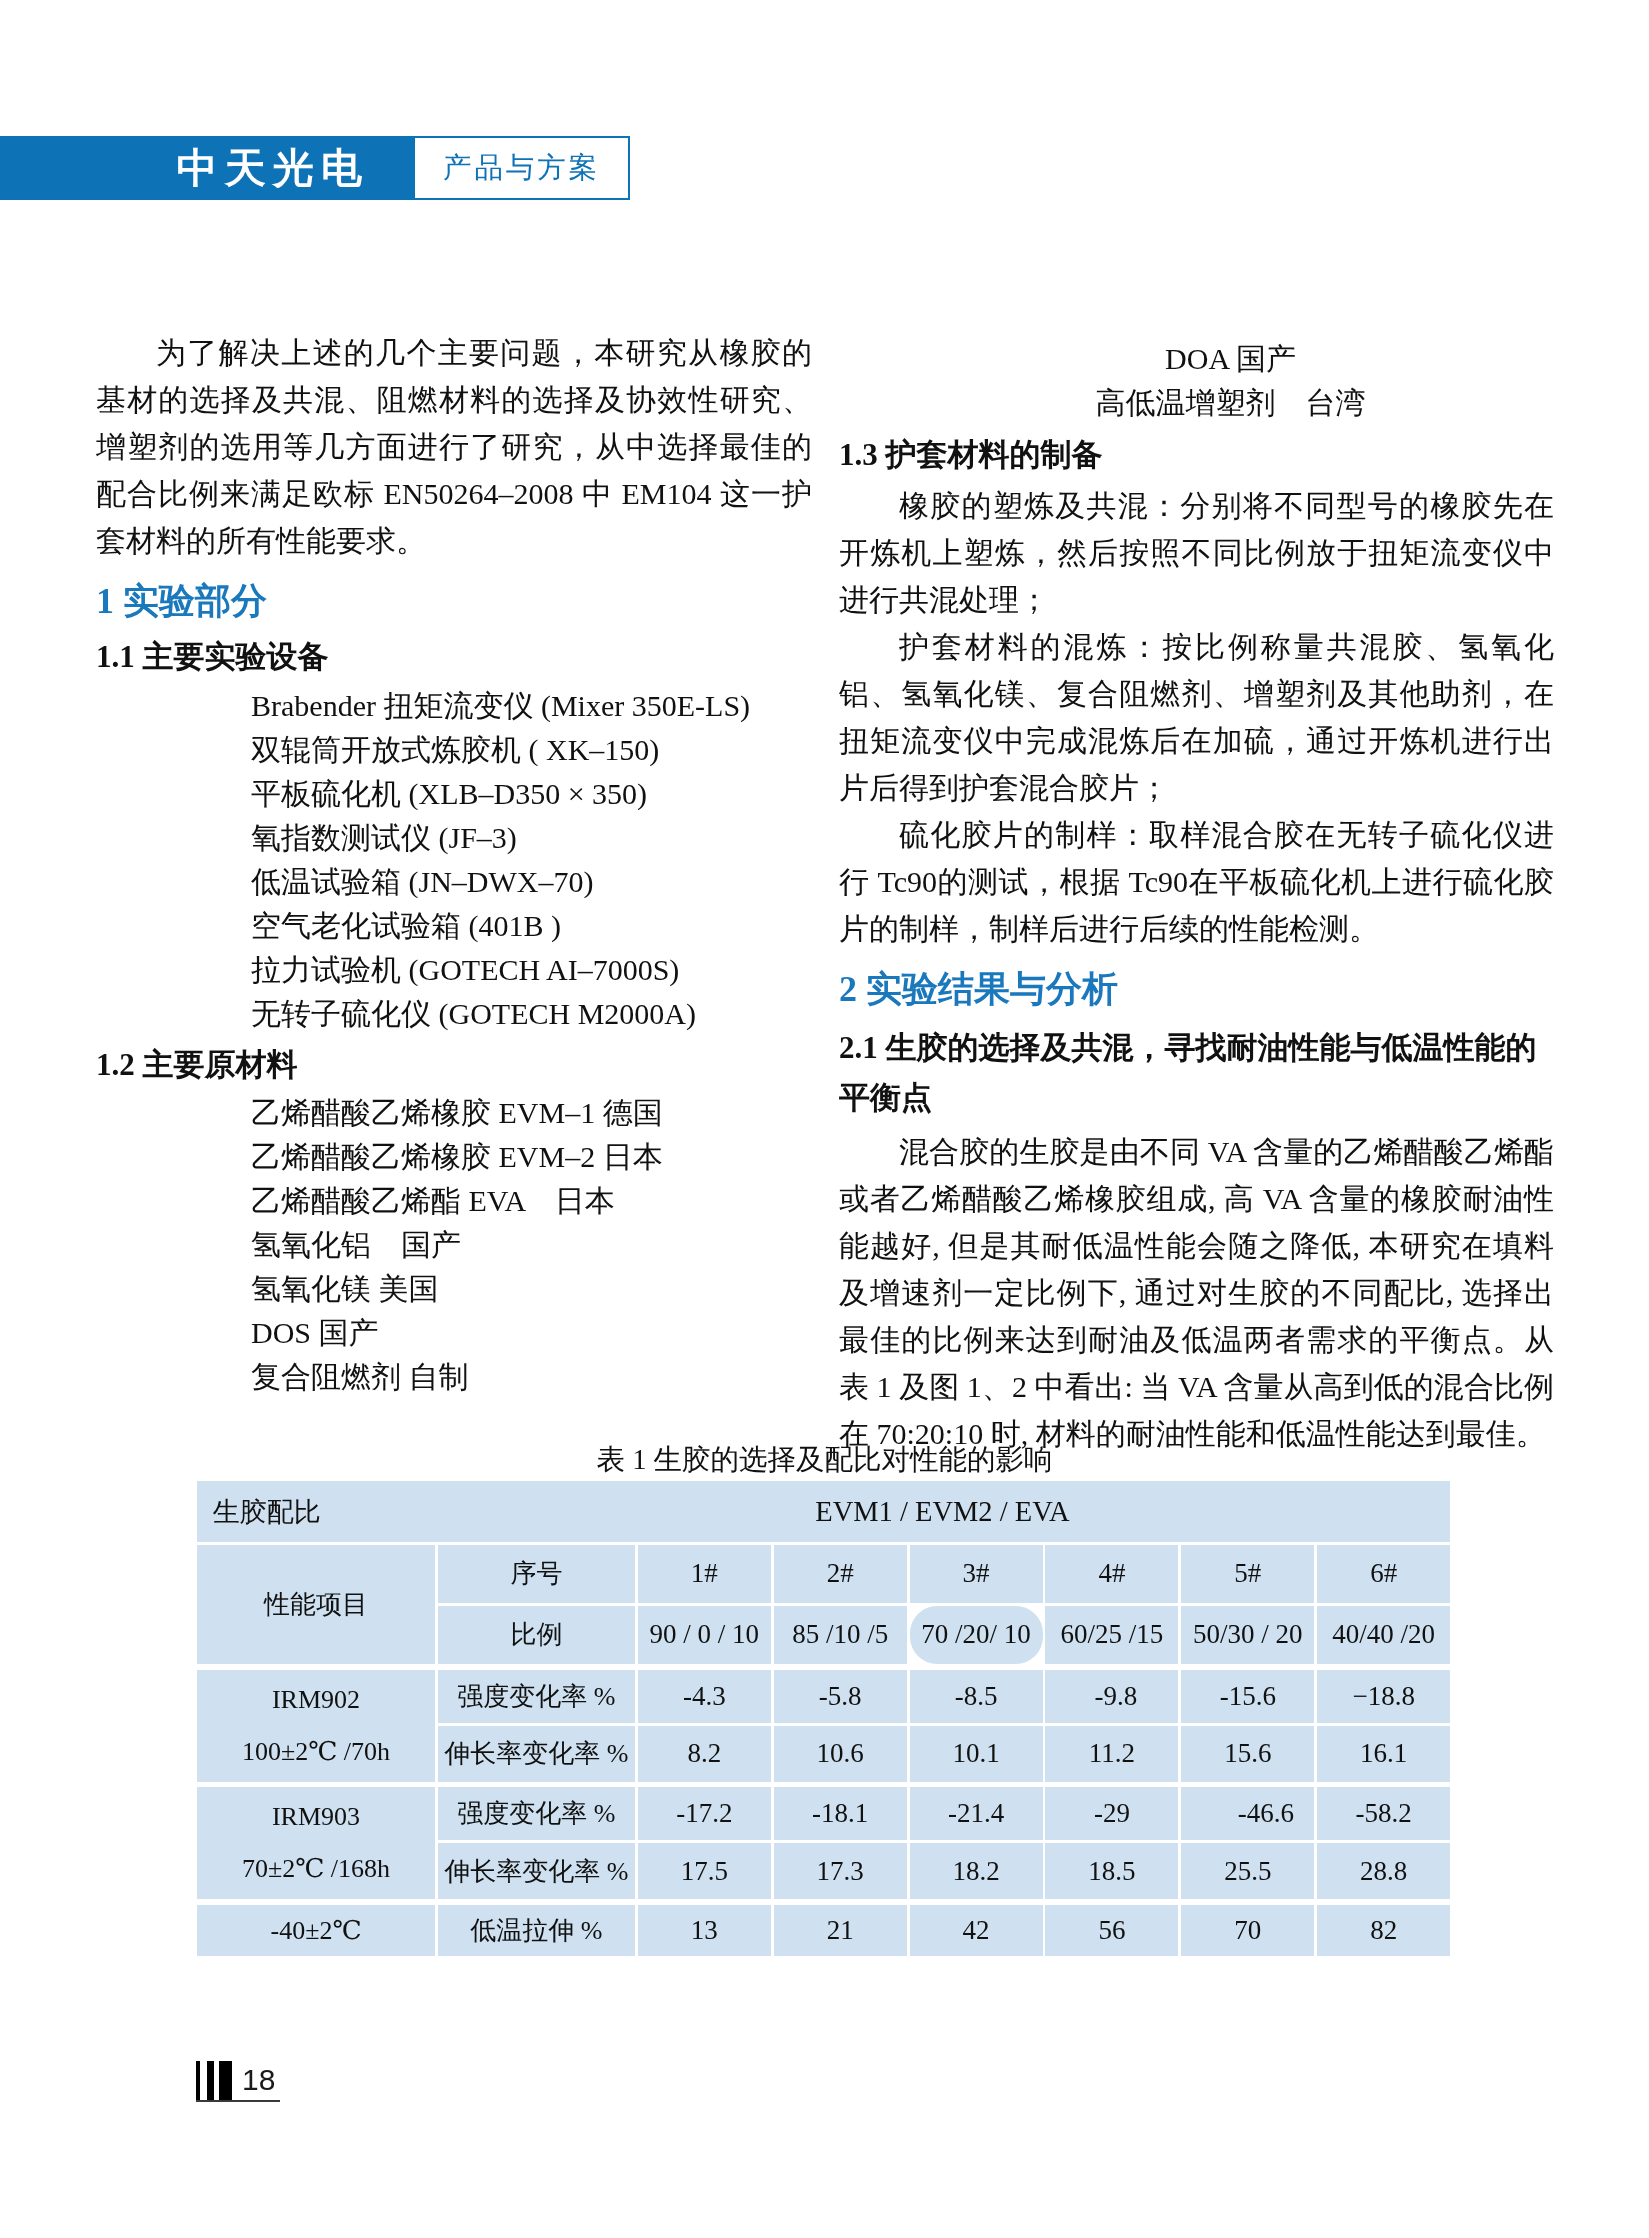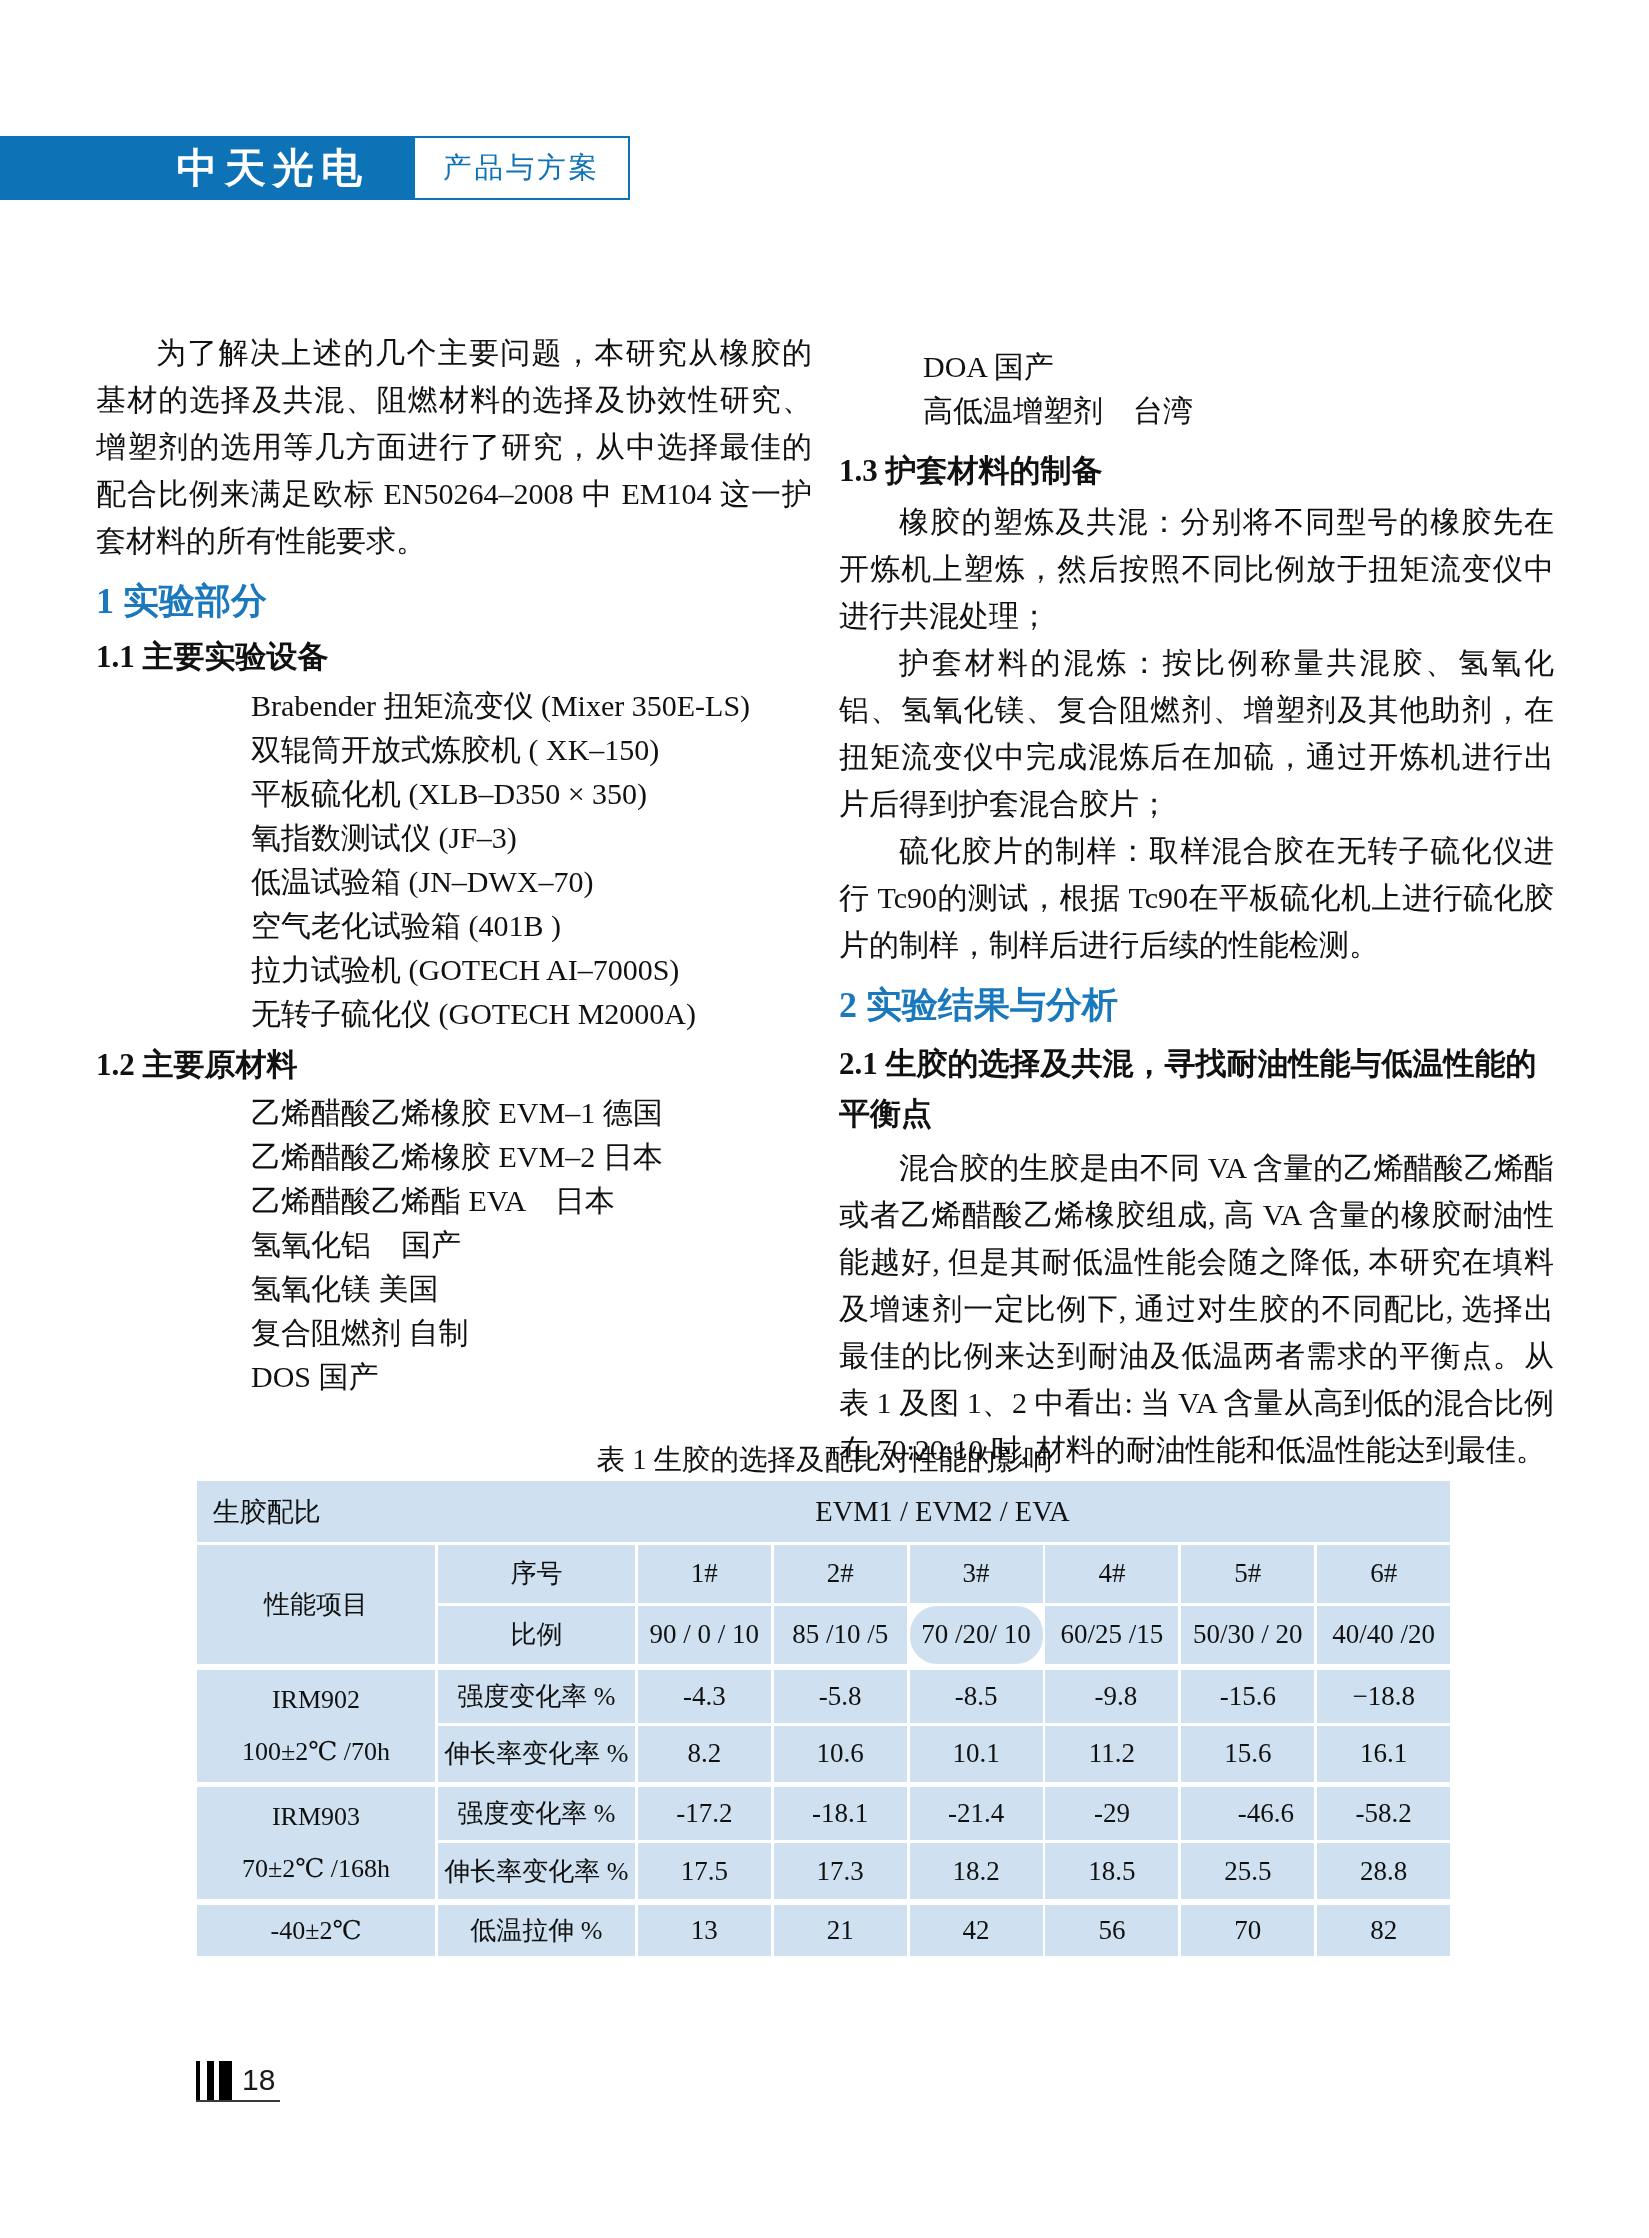--- a/index.html
+++ b/index.html
@@ -15,21 +15,21 @@
   .section-tab span{color:#0e72b7;font-size:28.5px;letter-spacing:2.9px;font-family:"Liberation Sans","DejaVu Sans",sans-serif;}
   
   .col{position:absolute;top:329px;font-size:30px;line-height:47px;}
   .col-left{left:96px;width:716px;}
   .col-right{left:839px;width:715px;}
   .para{margin:0;text-align:justify;text-indent:2em;}
   .h-blue{color:#1a78bd;font-size:36px;font-weight:bold;margin:17px 0 13px 0;line-height:41px;}
   .h-sub{font-size:31px;font-weight:bold;margin:7.1px 0 5.7px 0;line-height:43px;}
   .h-sub2{font-size:31px;font-weight:bold;margin:7.1px 0 5.7px 0;line-height:50px;}
   .plain-list{list-style:none;margin:0;padding:0 0 0 155px;line-height:44px;}
-  .plain-list-right{list-style:none;margin:16px;padding:0 0 0 68px;line-height:44px;}
+  .plain-list-right{list-style:none;margin:8px;padding:0 0 0 68px;line-height:44px;text-align:center;}
   
   .tbl-caption{position:absolute;left:96px;top:1441px;width:1457px;text-align:center;font-size:28.5px;}
   .tbl{position:absolute;left:197px;top:1481px;display:grid;background:#ffffff;
        grid-template-columns:238px 197px repeat(6,133px);
        grid-template-rows:61px 58px 58px 56px 56px 56px 56px 54px;gap:2.9px;}
   .cell{background:#cfe1f0;display:flex;align-items:center;justify-content:center;
         font-size:26px;box-sizing:border-box;}
   .cell.num{font-size:27px;}
   .sep{border-top:3.6px solid #ffffff;}
   .t-row1{background:#cfe1f0;grid-column:1 / -1;grid-row:1;display:flex;align-items:center;box-sizing:border-box;}
@@ -72,22 +72,22 @@
       <li>拉力试验机 (GOTECH AI–7000S)</li>
       <li>无转子硫化仪 (GOTECH M2000A)</li>
     </ul>
     <div class="h-sub">1.2 主要原材料</div>
     <ul class="plain-list">
       <li>乙烯醋酸乙烯橡胶 EVM–1 德国</li>
       <li>乙烯醋酸乙烯橡胶 EVM–2 日本</li>
       <li>乙烯醋酸乙烯酯 EVA　日本</li>
       <li>氢氧化铝　国产</li>
       <li>氢氧化镁 美国</li>
+      <li>DOS 国产</li>
       <li>复合阻燃剂 自制</li>
-      <li>DOS 国产</li>
     </ul>
   </div>
 
   <div class="col col-right">
     <ul class="plain-list-right">
       <li>DOA 国产</li>
       <li>高低温增塑剂　台湾</li>
     </ul>
     <div class="h-sub">1.3 护套材料的制备</div>
     <p class="para">橡胶的塑炼及共混：分别将不同型号的橡胶先在开炼机上塑炼，然后按照不同比例放于扭矩流变仪中进行共混处理；</p>

